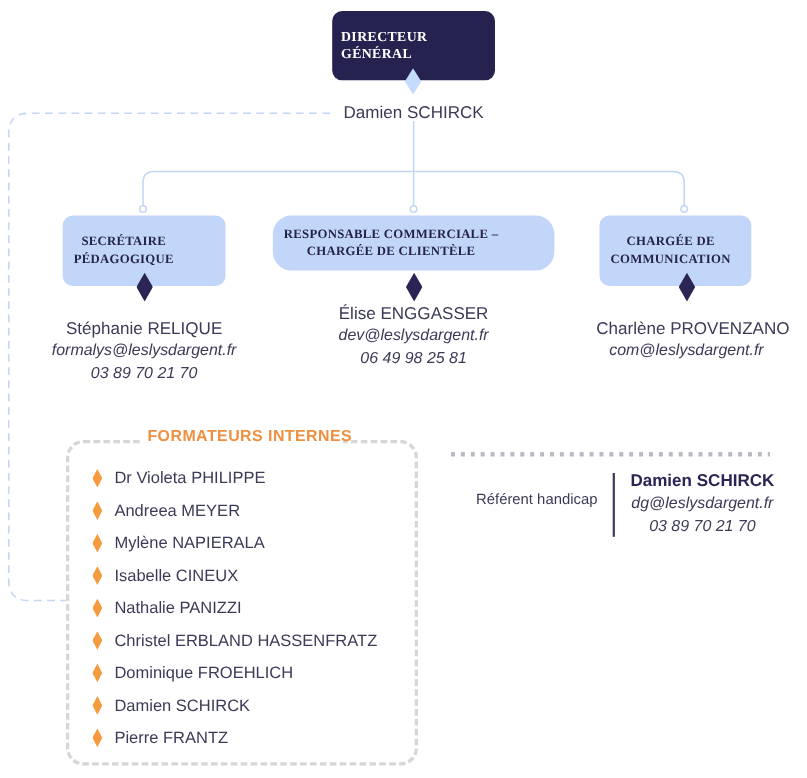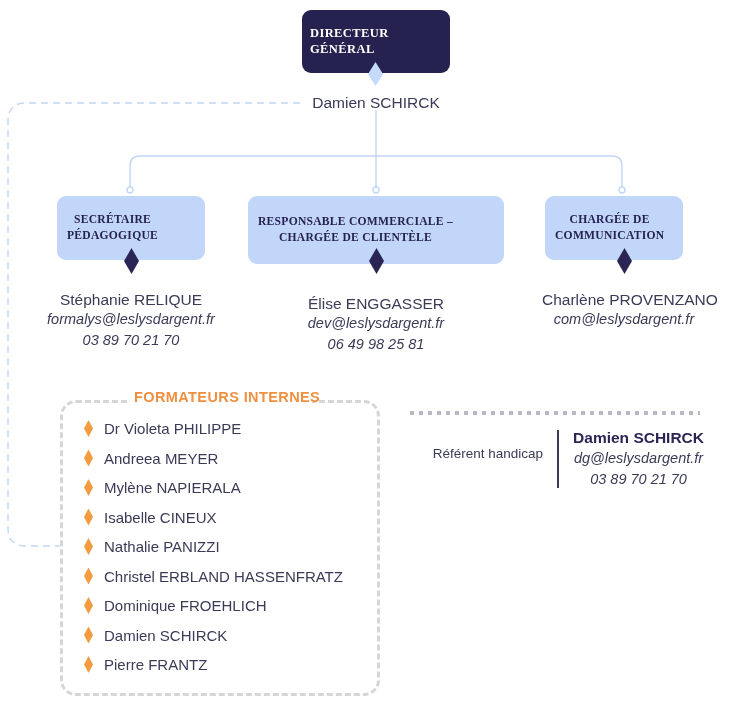--- a/index.html
+++ b/index.html
@@ -114,21 +114,21 @@
     color: #3b3a57;
     line-height: 1.45;
     white-space: nowrap;
   }
 
   .card-secretaire { left: 36px;  top: 196px; width: 190px; }
   .card-secretaire .role-box { width: 148px; height: 64px; margin-left: 21px; }
   .card-secretaire .diamond-dark { left: 88px; top: 52px; }
 
   .card-commerciale { left: 248px; top: 196px; width: 256px; }
-  .card-commerciale .role-box { width: 256px; height: 68px; }
+  .card-commerciale .role-box { width: 256px; height: 50px; border-radius: 17px; }
   .card-commerciale .diamond-dark { left: 121px; top: 52px; }
 
   .card-communication { left: 542px; top: 196px; width: 164px; }
   .card-communication .role-box { width: 138px; height: 64px; margin-left: 3px; }
   .card-communication .diamond-dark { left: 75px; top: 52px; }
 
   
   .formateurs-panel {
     position: absolute;
     left: 60px;
@@ -159,20 +159,21 @@
     position: absolute;
     left: 84px;
     top: 420px;
     width: 290px;
     list-style: none;
     margin: 0;
     padding: 0;
   }
   .trainer-item {
     display: flex;
+    align-items: center;
     height: 29.5px;
   }
   .trainer-bullet {
     width: 9px;
     height: 17px;
     background: #f59b3f;
     clip-path: polygon(50% 0%, 100% 50%, 50% 100%, 0% 50%);
     flex: 0 0 auto;
     margin-right: 11px;
   }

